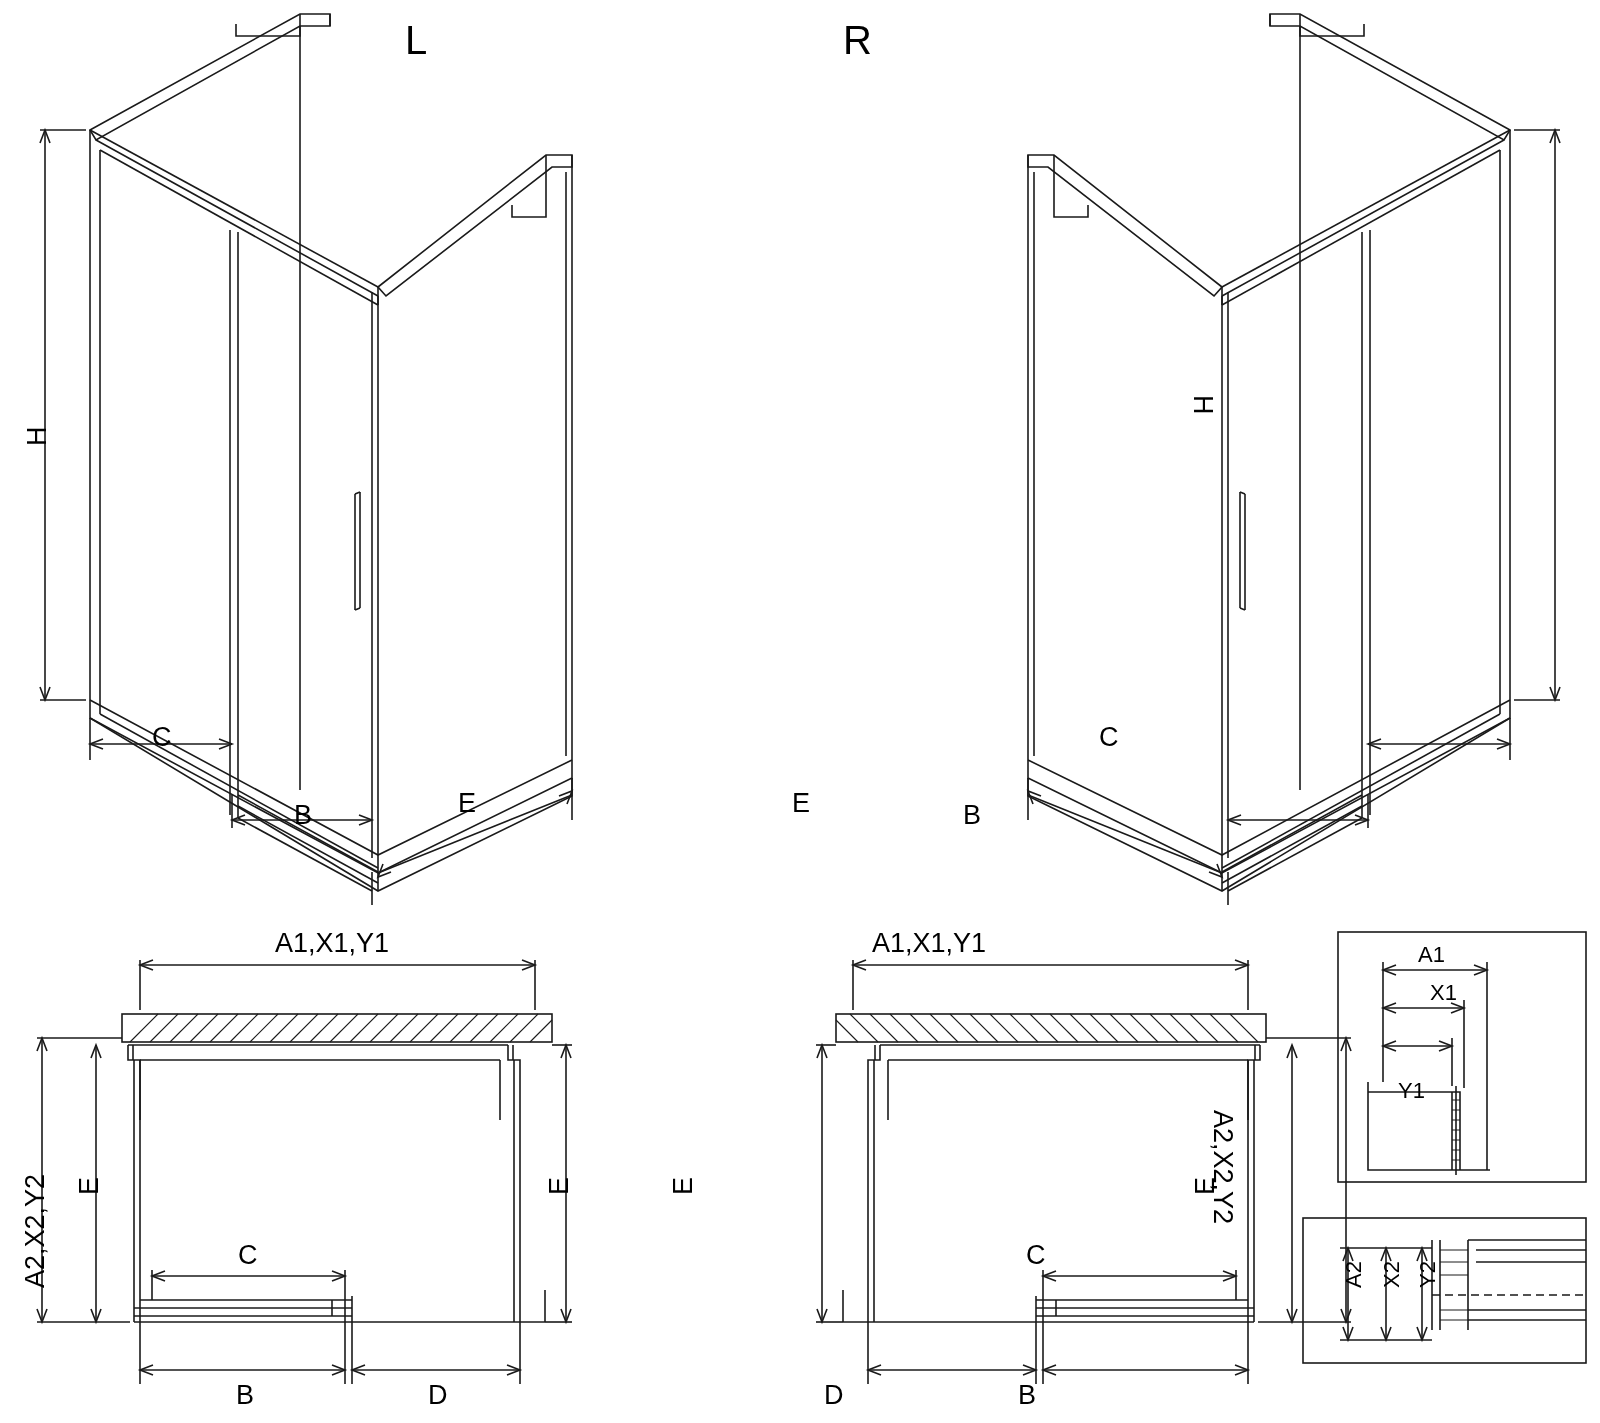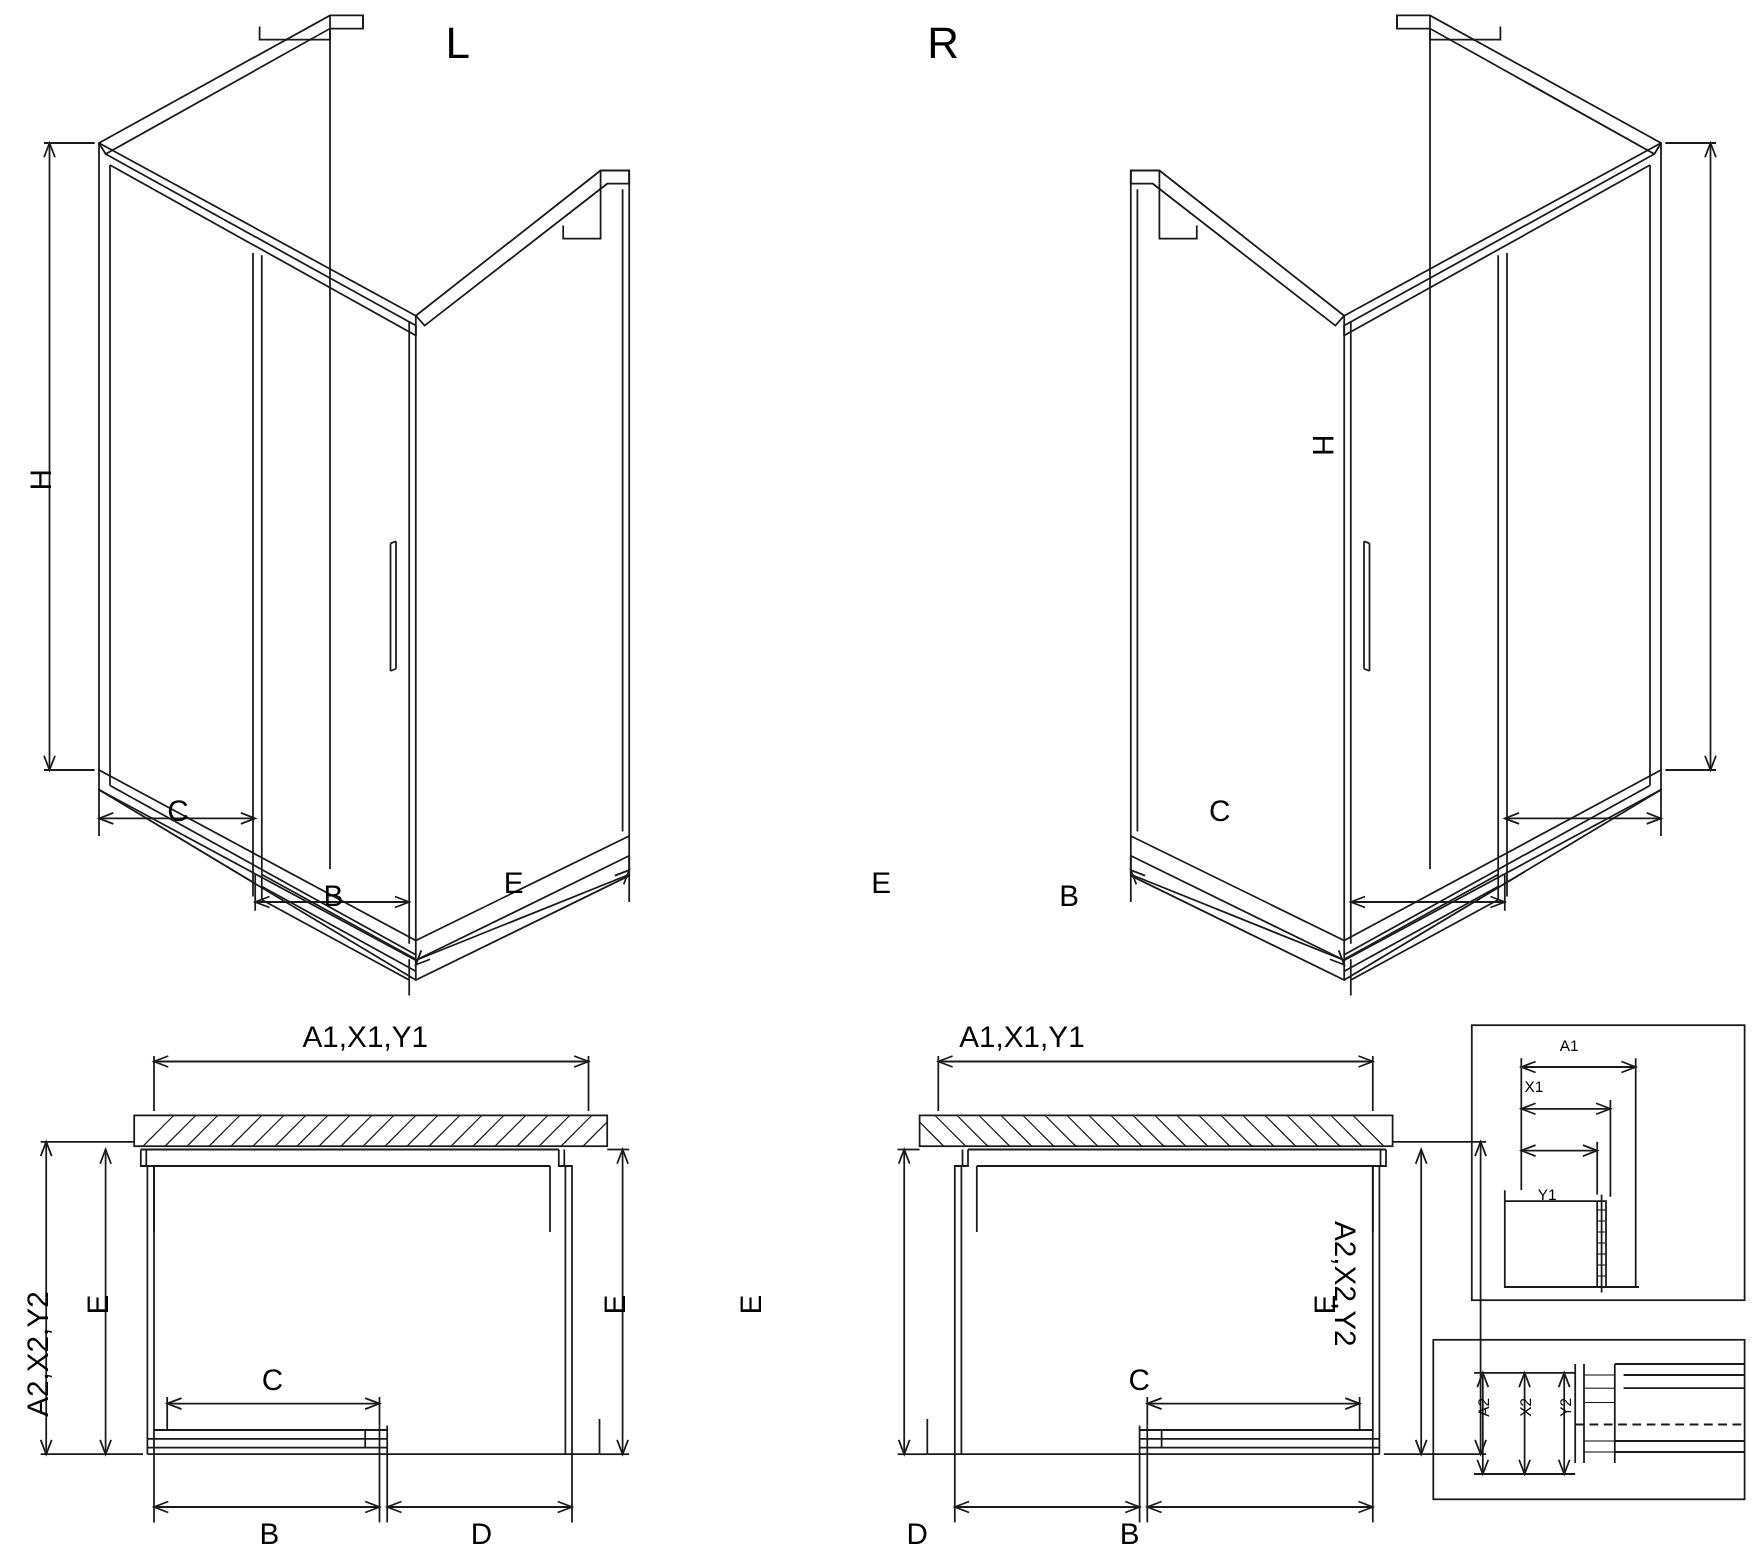--- a/index.html
+++ b/index.html
@@ -2,21 +2,21 @@
 <html><head>
 <meta charset="utf-8">
 <style>
   html,body{margin:0;padding:0;background:#ffffff;}
   body{width:1600px;height:1423px;position:relative;font-family:"Liberation Sans",sans-serif;color:#000;overflow:hidden;}
   .stage{position:absolute;left:0;top:0;width:1600px;height:1423px;}
   svg{display:block;}
   .lbl{position:absolute;font-family:"Liberation Sans",sans-serif;color:#000;white-space:nowrap;}
   .big{font-size:40px;}
   .dim{font-size:27px;}
-  .dim-sm{font-size:14px;}
+  .dim-sm{font-size:22px;}
   .rot90{transform:rotate(-90deg);transform-origin:left top;}
   .rot90cw{transform:rotate(90deg);transform-origin:left top;}
 </style>
 </head>
 <body>
 
 <div class="stage">
 
 <svg width="1600" height="1423" viewBox="0 0 1600 1423">
   <g fill="none" stroke="#1a1a1a" stroke-width="1.6" stroke-linejoin="miter" stroke-linecap="butt">
@@ -422,20 +422,20 @@
 
 <div class="lbl dim" style="left:872px; top:928px;">A1,X1,Y1</div>
 <div class="lbl dim rot90cw" style="left:1238px; top:1110px;">A2,X2,Y2</div>
 <div class="lbl dim rot90" style="left:668px; top:1195px;">E</div>
 <div class="lbl dim rot90" style="left:1190px; top:1195px;">E</div>
 <div class="lbl dim" style="left:1026px; top:1240px;">C</div>
 <div class="lbl dim" style="left:824px; top:1380px;">D</div>
 <div class="lbl dim" style="left:1018px; top:1380px;">B</div>
 
 <div class="lbl dim-sm" style="left:1418px; top:942px;">A1</div>
-<div class="lbl dim-sm" style="left:1386px; top:980px;">X1</div>
+<div class="lbl dim-sm" style="left:1430px; top:980px;">X1</div>
 <div class="lbl dim-sm" style="left:1398px; top:1078px;">Y1</div>
 
 <div class="lbl dim-sm rot90" style="left:1341px; top:1288px;">A2</div>
 <div class="lbl dim-sm rot90" style="left:1379px; top:1288px;">X2</div>
 <div class="lbl dim-sm rot90" style="left:1415px; top:1288px;">Y2</div>
 
 </div>
 
 </body></html>

